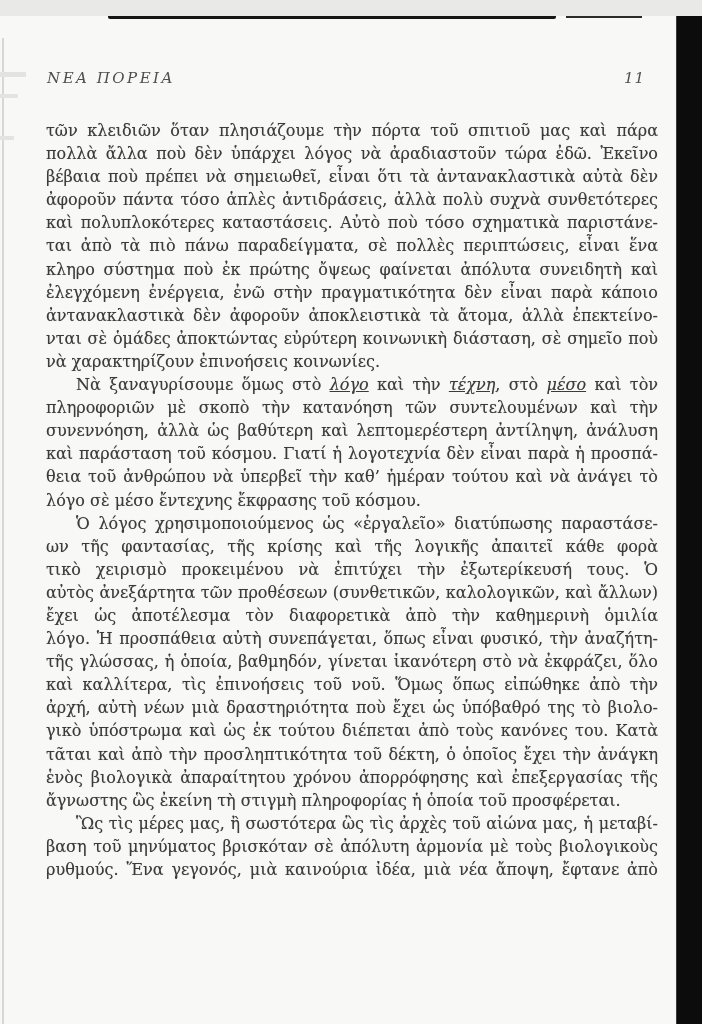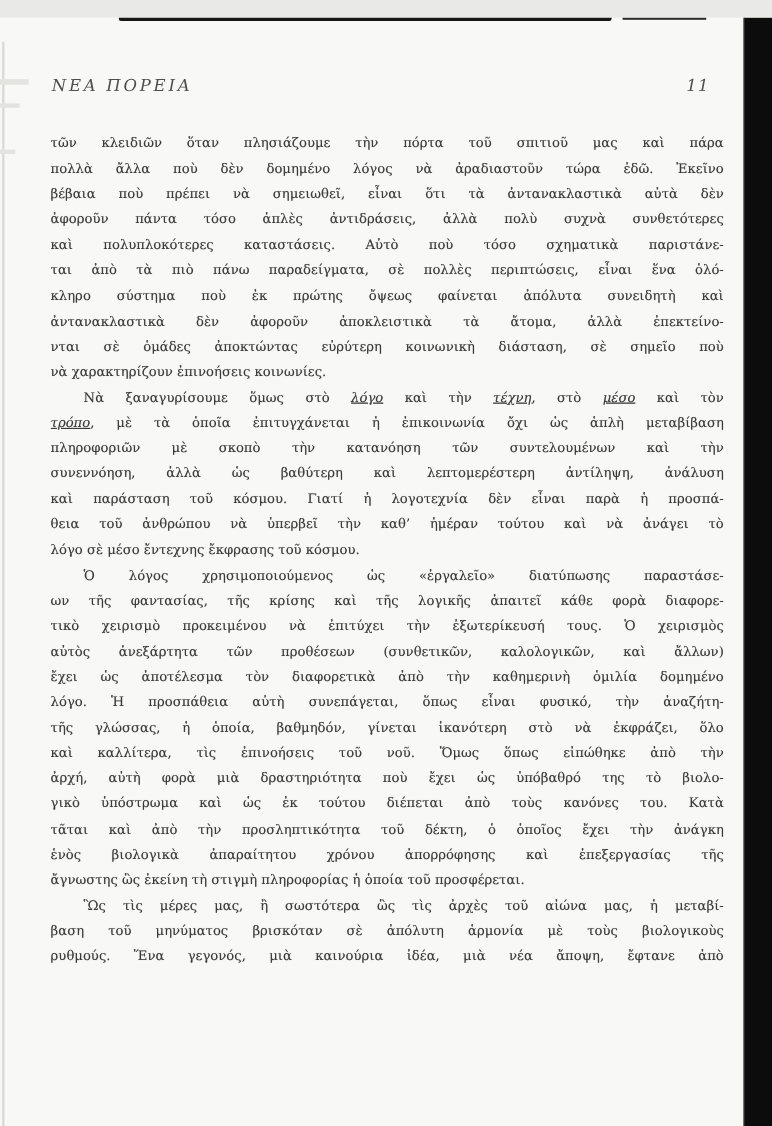--- a/index.html
+++ b/index.html
@@ -58,21 +58,21 @@
   .runhead .pagenum { letter-spacing: 1px; margin-right: 2px; }
 
   
   .textblock {
     position: absolute;
     left: 46px; top: 103px; width: 612px;
     color: #3b3b39;
     text-shadow: 0 0 0.7px rgba(70,70,68,0.45);
   }
   .line {
-    font-size: 12px;
+    font-size: 16px;
     line-height: 23.1px;
     height: 23.1px;
     text-align: justify;
     text-align-last: justify;
     white-space: normal;
     overflow: hidden;
   }
   .line.last { text-align-last: left; }
   .line.indent { text-indent: 30px; }
   .line .it { font-style: italic; text-decoration: underline; }
@@ -82,45 +82,45 @@
 
 <div class="page">
 
   <div class="runhead">
     <span class="title">ΝΕΑ ΠΟΡΕΙΑ</span>
     <span class="pagenum">11</span>
   </div>
 
   <div class="textblock">
       <div class="line"><span>τῶν κλειδιῶν ὅταν πλησιάζουμε τὴν πόρτα τοῦ σπιτιοῦ μας καὶ πάρα</span></div>
-      <div class="line"><span>πολλὰ ἄλλα ποὺ δὲν δομημένο λόγος νὰ ἀραδιαστοῦν τώρα ἐδῶ. Ἐκεῖνο</span></div>
+      <div class="line"><span>πολλὰ ἄλλα ποὺ δὲν ὑπάρχει λόγος νὰ ἀραδιαστοῦν τώρα ἐδῶ. Ἐκεῖνο</span></div>
       <div class="line"><span>βέβαια ποὺ πρέπει νὰ σημειωθεῖ, εἶναι ὅτι τὰ ἀντανακλαστικὰ αὐτὰ δὲν</span></div>
       <div class="line"><span>ἀφοροῦν πάντα τόσο ἁπλὲς ἀντιδράσεις, ἀλλὰ πολὺ συχνὰ συνθετότερες</span></div>
       <div class="line"><span>καὶ πολυπλοκότερες καταστάσεις. Αὐτὸ ποὺ τόσο σχηματικὰ παριστάνε-</span></div>
       <div class="line"><span>ται ἀπὸ τὰ πιὸ πάνω παραδείγματα, σὲ πολλὲς περιπτώσεις, εἶναι ἕνα ὁλό-</span></div>
       <div class="line"><span>κληρο σύστημα ποὺ ἐκ πρώτης ὄψεως φαίνεται ἀπόλυτα συνειδητὴ καὶ</span></div>
+      <div class="line"><span>ἐλεγχόμενη ἐνέργεια, ἐνῶ στὴν πραγματικότητα δὲν εἶναι παρὰ κάποιο</span></div>
       <div class="line"><span>ἀντανακλαστικὰ δὲν ἀφοροῦν ἀποκλειστικὰ τὰ ἄτομα, ἀλλὰ ἐπεκτείνο-</span></div>
       <div class="line"><span>νται σὲ ὁμάδες ἀποκτώντας εὐρύτερη κοινωνικὴ διάσταση, σὲ σημεῖο ποὺ</span></div>
       <div class="line last"><span>νὰ χαρακτηρίζουν ἐπινοήσεις κοινωνίες.</span></div>
       <div class="line indent"><span>Νὰ ξαναγυρίσουμε ὅμως στὸ </span><span class="it">λόγο</span><span> καὶ τὴν </span><span class="it">τέχνη</span><span>, στὸ </span><span class="it">μέσο</span><span> καὶ τὸν</span></div>
-      <div class="line"><span class="it">τρόπο</span><span>, μὲ τὰ ὁποῖα ἐπιτυγχάνεται ἡ ἐπικοινωνία ὄχι ὡς ἁπλὴ μεταβίβαση</span></div>
       <div class="line"><span>πληροφοριῶν μὲ σκοπὸ τὴν κατανόηση τῶν συντελουμένων καὶ τὴν</span></div>
       <div class="line"><span>συνεννόηση, ἀλλὰ ὡς βαθύτερη καὶ λεπτομερέστερη ἀντίληψη, ἀνάλυση</span></div>
       <div class="line"><span>καὶ παράσταση τοῦ κόσμου. Γιατί ἡ λογοτεχνία δὲν εἶναι παρὰ ἡ προσπά-</span></div>
       <div class="line"><span>θεια τοῦ ἀνθρώπου νὰ ὑπερβεῖ τὴν καθ’ ἡμέραν τούτου καὶ νὰ ἀνάγει τὸ</span></div>
       <div class="line last"><span>λόγο σὲ μέσο ἔντεχνης ἔκφρασης τοῦ κόσμου.</span></div>
       <div class="line indent"><span>Ὁ λόγος χρησιμοποιούμενος ὡς «ἐργαλεῖο» διατύπωσης παραστάσε-</span></div>
       <div class="line"><span>ων τῆς φαντασίας, τῆς κρίσης καὶ τῆς λογικῆς ἀπαιτεῖ κάθε φορὰ διαφορε-</span></div>
       <div class="line"><span>τικὸ χειρισμὸ προκειμένου νὰ ἐπιτύχει τὴν ἐξωτερίκευσή τους. Ὁ χειρισμὸς</span></div>
       <div class="line"><span>αὐτὸς ἀνεξάρτητα τῶν προθέσεων (συνθετικῶν, καλολογικῶν, καὶ ἄλλων)</span></div>
       <div class="line"><span>ἔχει ὡς ἀποτέλεσμα τὸν διαφορετικὰ ἀπὸ τὴν καθημερινὴ ὁμιλία δομημένο</span></div>
       <div class="line"><span>λόγο. Ἡ προσπάθεια αὐτὴ συνεπάγεται, ὅπως εἶναι φυσικό, τὴν ἀναζήτη-</span></div>
       <div class="line"><span>τῆς γλώσσας, ἡ ὁποία, βαθμηδόν, γίνεται ἱκανότερη στὸ νὰ ἐκφράζει, ὅλο</span></div>
       <div class="line"><span>καὶ καλλίτερα, τὶς ἐπινοήσεις τοῦ νοῦ. Ὅμως ὅπως εἰπώθηκε ἀπὸ τὴν</span></div>
-      <div class="line"><span>ἀρχή, αὐτὴ φορὰ μιὰ δραστηριότητα ποὺ ἔχει ὡς ὑπόβαθρό της τὸ βιολο-</span></div>
+      <div class="line"><span>ἀρχή, αὐτὴ νέων μιὰ δραστηριότητα ποὺ ἔχει ὡς ὑπόβαθρό της τὸ βιολο-</span></div>
       <div class="line"><span>γικὸ ὑπόστρωμα καὶ ὡς ἐκ τούτου διέπεται ἀπὸ τοὺς κανόνες του. Κατὰ</span></div>
       <div class="line"><span>τᾶται καὶ ἀπὸ τὴν προσληπτικότητα τοῦ δέκτη, ὁ ὁποῖος ἔχει τὴν ἀνάγκη</span></div>
       <div class="line"><span>ἑνὸς βιολογικὰ ἀπαραίτητου χρόνου ἀπορρόφησης καὶ ἐπεξεργασίας τῆς</span></div>
       <div class="line last"><span>ἄγνωστης ὣς ἐκείνη τὴ στιγμὴ πληροφορίας ἡ ὁποία τοῦ προσφέρεται.</span></div>
       <div class="line indent"><span>Ὣς τὶς μέρες μας, ἢ σωστότερα ὣς τὶς ἀρχὲς τοῦ αἰώνα μας, ἡ μεταβί-</span></div>
       <div class="line"><span>βαση τοῦ μηνύματος βρισκόταν σὲ ἀπόλυτη ἁρμονία μὲ τοὺς βιολογικοὺς</span></div>
       <div class="line"><span>ρυθμούς. Ἕνα γεγονός, μιὰ καινούρια ἰδέα, μιὰ νέα ἄποψη, ἔφτανε ἀπὸ</span></div>
     </div>
 
   <div class="edge-top-1"></div>

